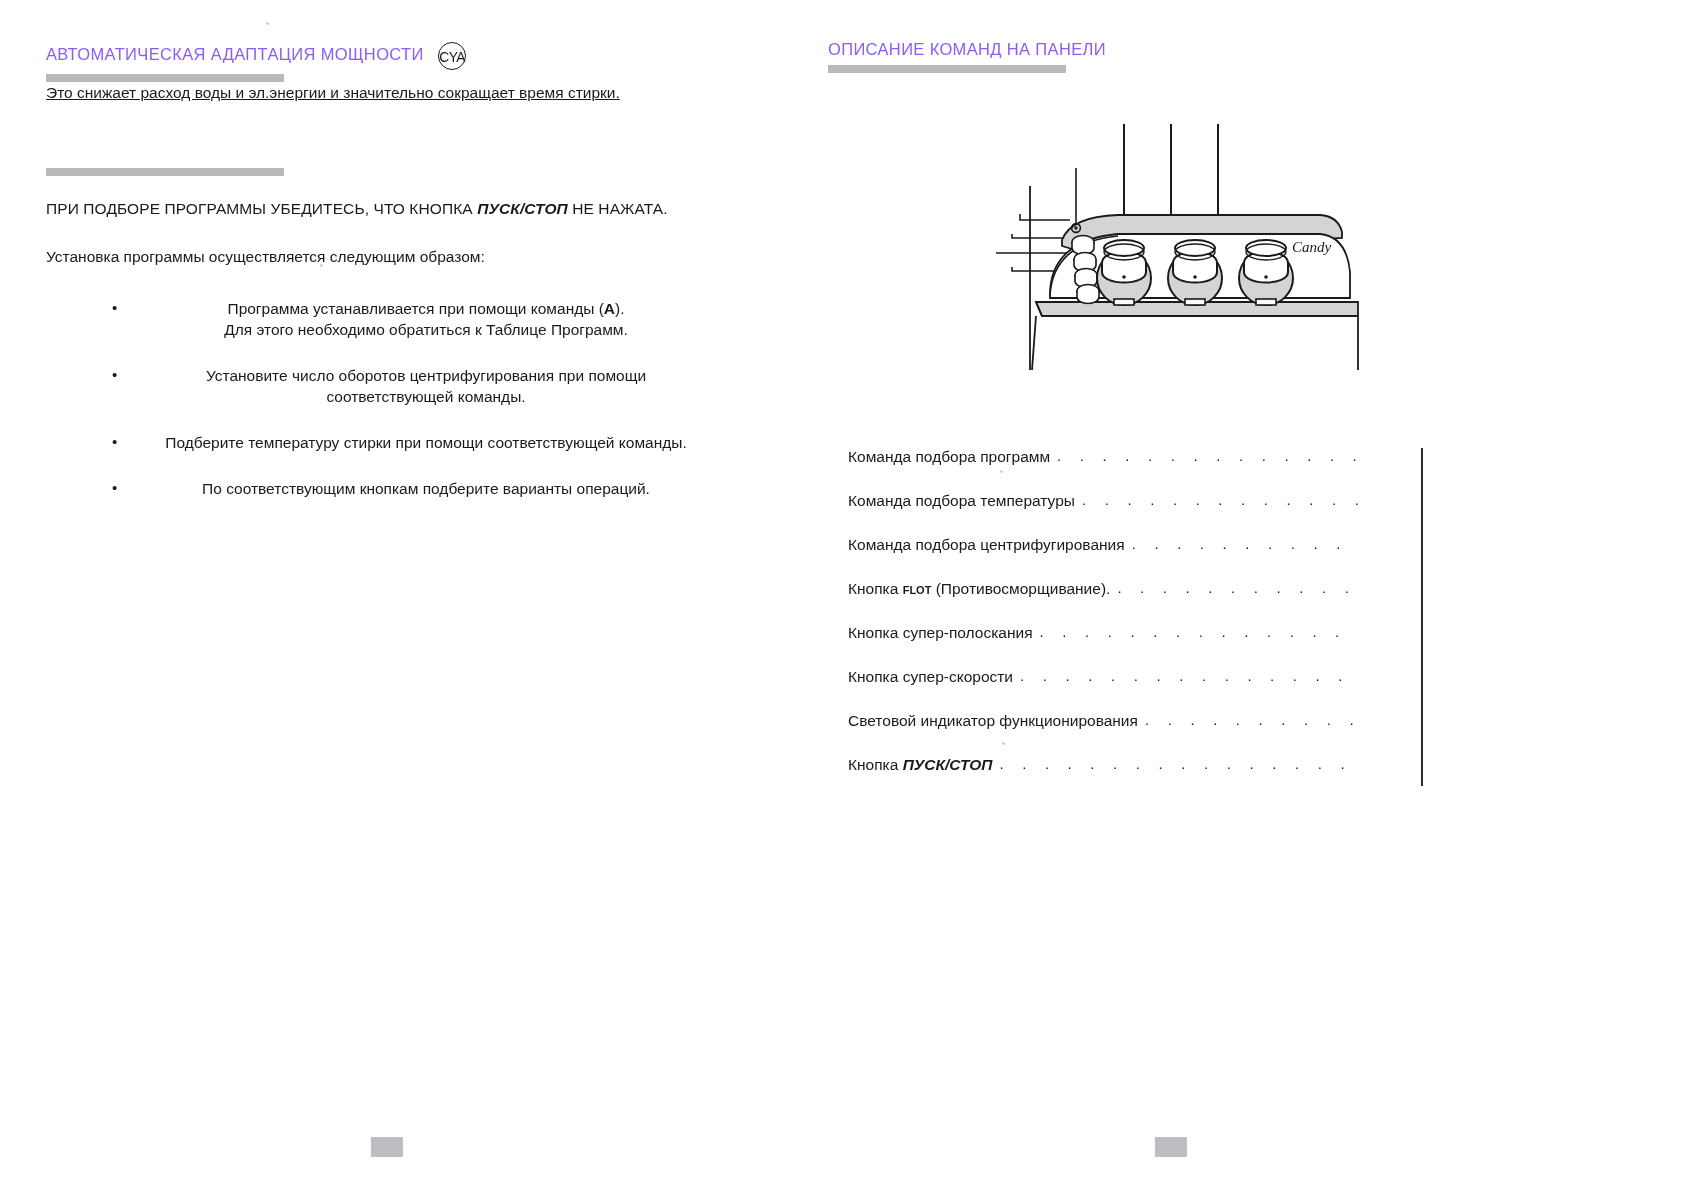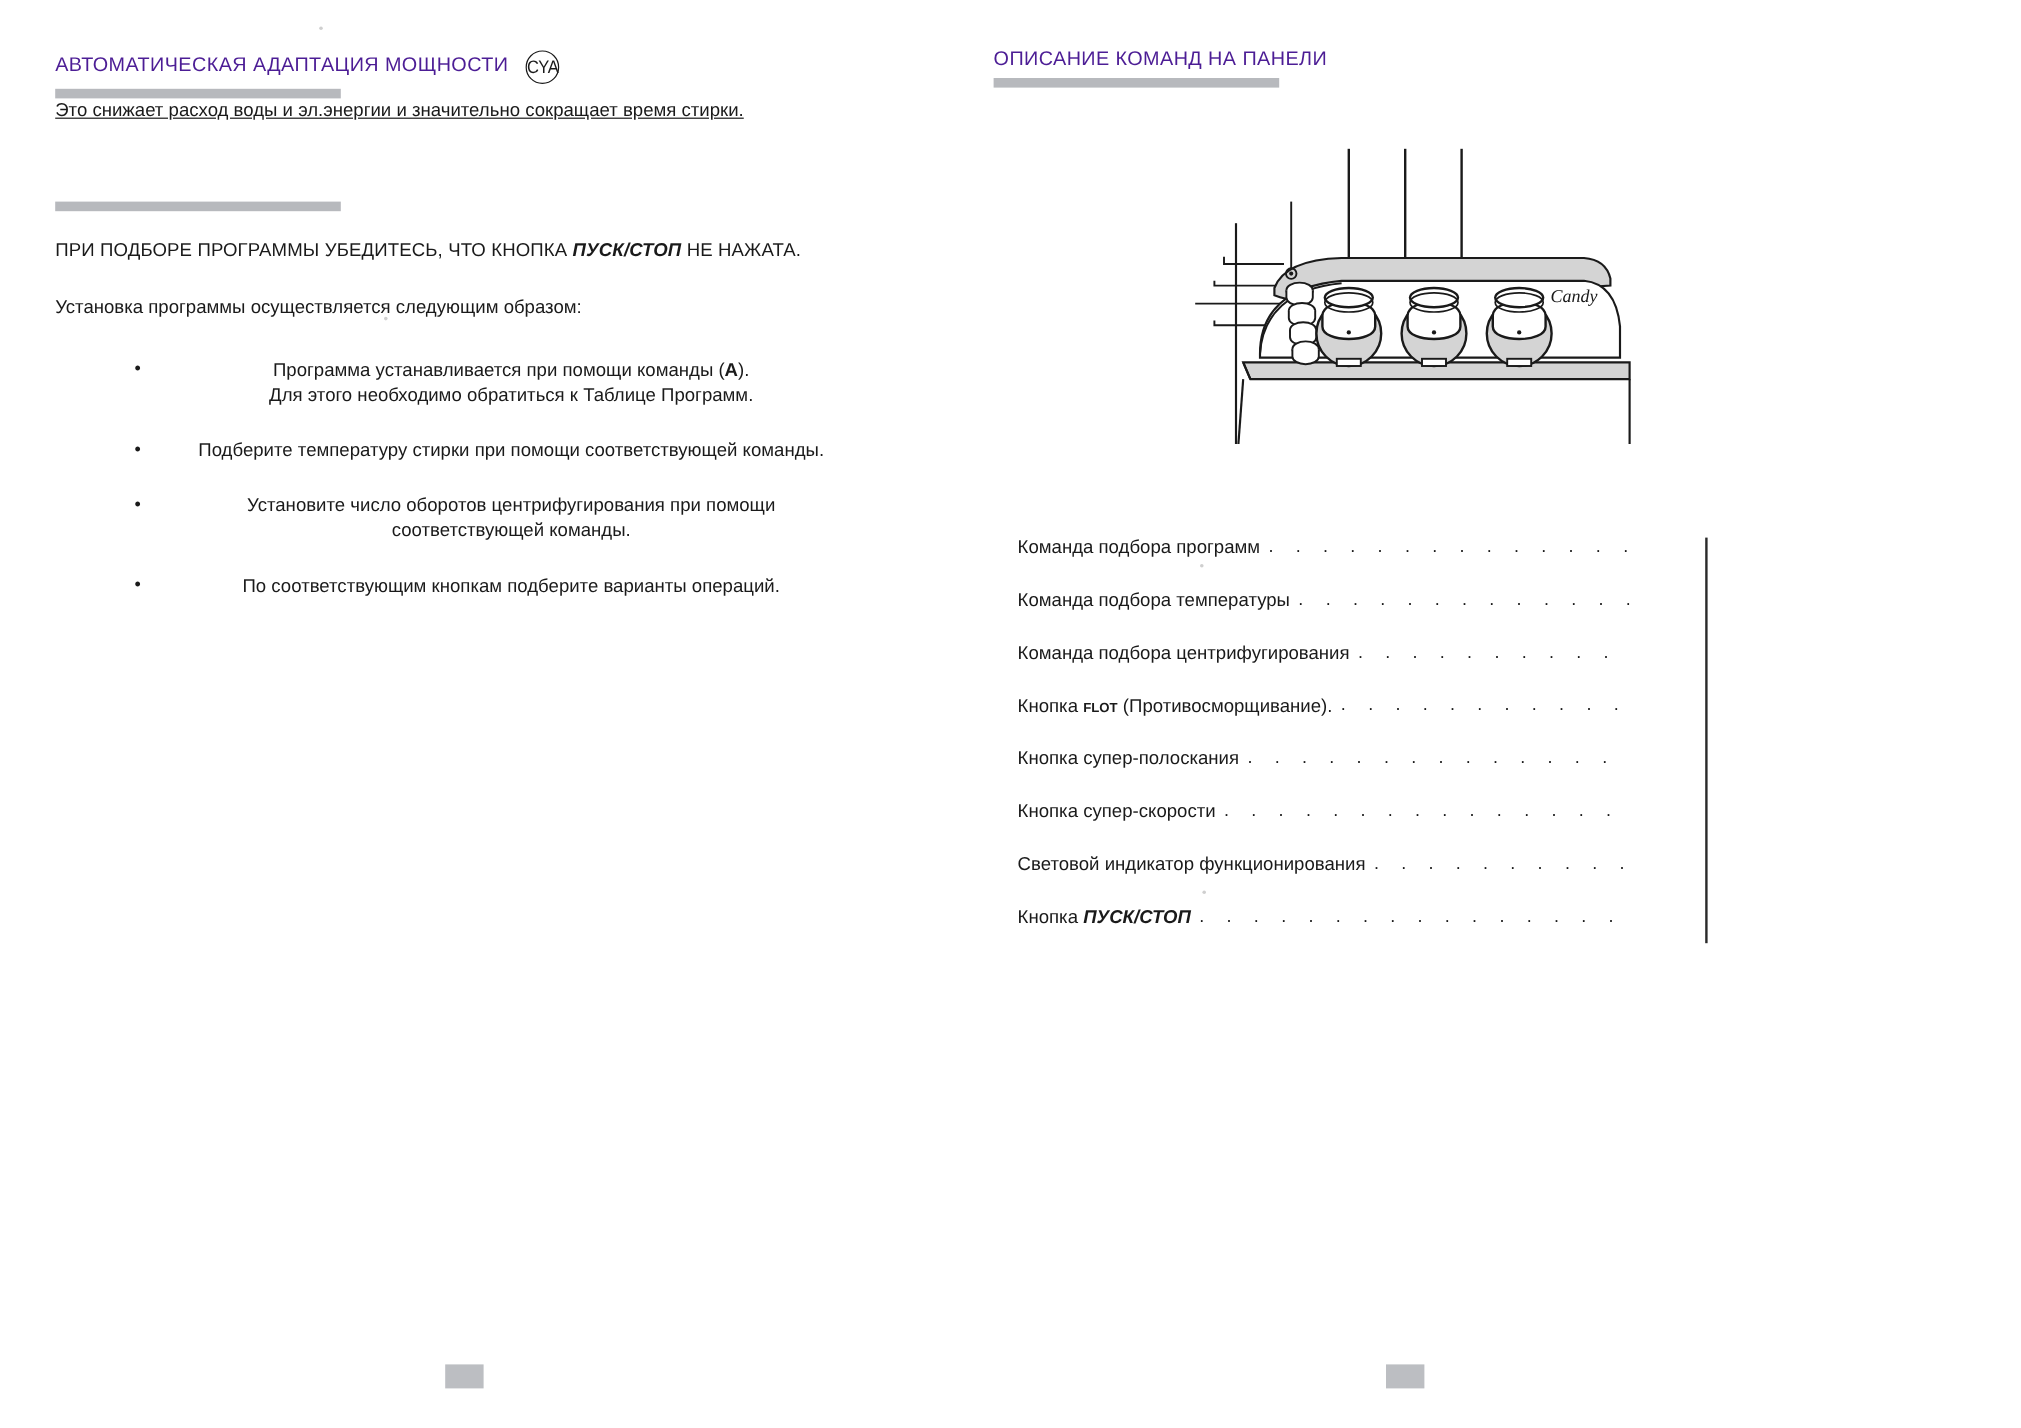--- a/index.html
+++ b/index.html
@@ -38,21 +38,21 @@
   .sec-head {
     position: relative;
     display: flex;
     align-items: center;
     gap: 14px;
   }
   .sec-head-text {
     font-size: 16.5px;
     letter-spacing: 0.35px;
     white-space: nowrap;
-    color: #4c1d95;
+    color: #8b5cf6;
   }
   .sec-rule {
     height: 8px;
     background: #b7b9bd;
     margin-top: 6px;
   }
   .rule-w1 { width: 238px; }
   .rule-w2 { width: 238px; }
   .rule-w3 { width: 238px; }
 
@@ -224,25 +224,25 @@
       </div>
 
       <div class="lead-line">Установка программы осуществляется следующим образом:</div>
 
       <ul class="bullets">
         <li>
           <span>Программа устанавливается при помощи команды (</span><span class="bold-a">A</span><span>).</span>
           <span class="l2">Для этого необходимо обратиться к Таблице Программ.</span>
         </li>
         <li>
-          <span>Подберите температуру стирки при помощи соответствующей команды.</span>
+          <span>Установите число оборотов центрифугирования при помощи</span>
+          <span class="l2">соответствующей команды.</span>
         </li>
         <li>
-          <span>Установите число оборотов центрифугирования при помощи</span>
-          <span class="l2">соответствующей команды.</span>
+          <span>Подберите температуру стирки при помощи соответствующей команды.</span>
         </li>
         <li>
           <span>По соответствующим кнопкам подберите варианты операций.</span>
         </li>
       </ul>
     </div>
   </div>
 
   <div class="col-right">
     <div class="sec-head">

